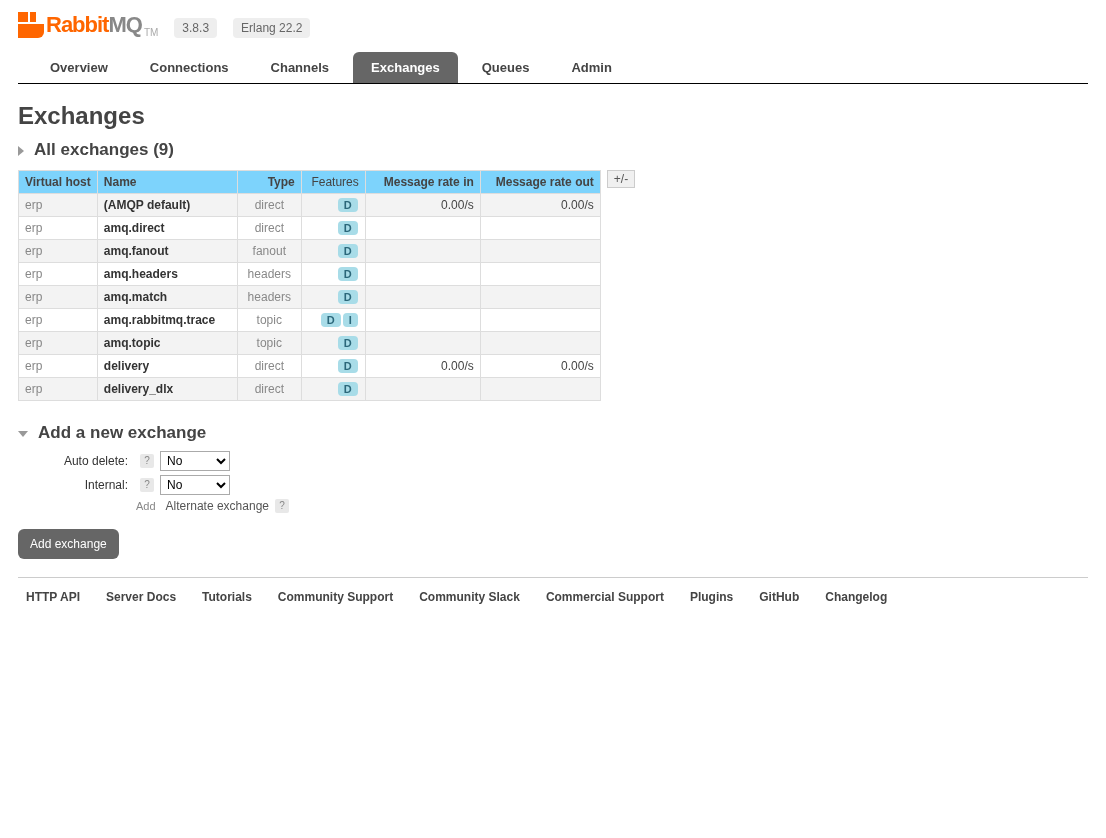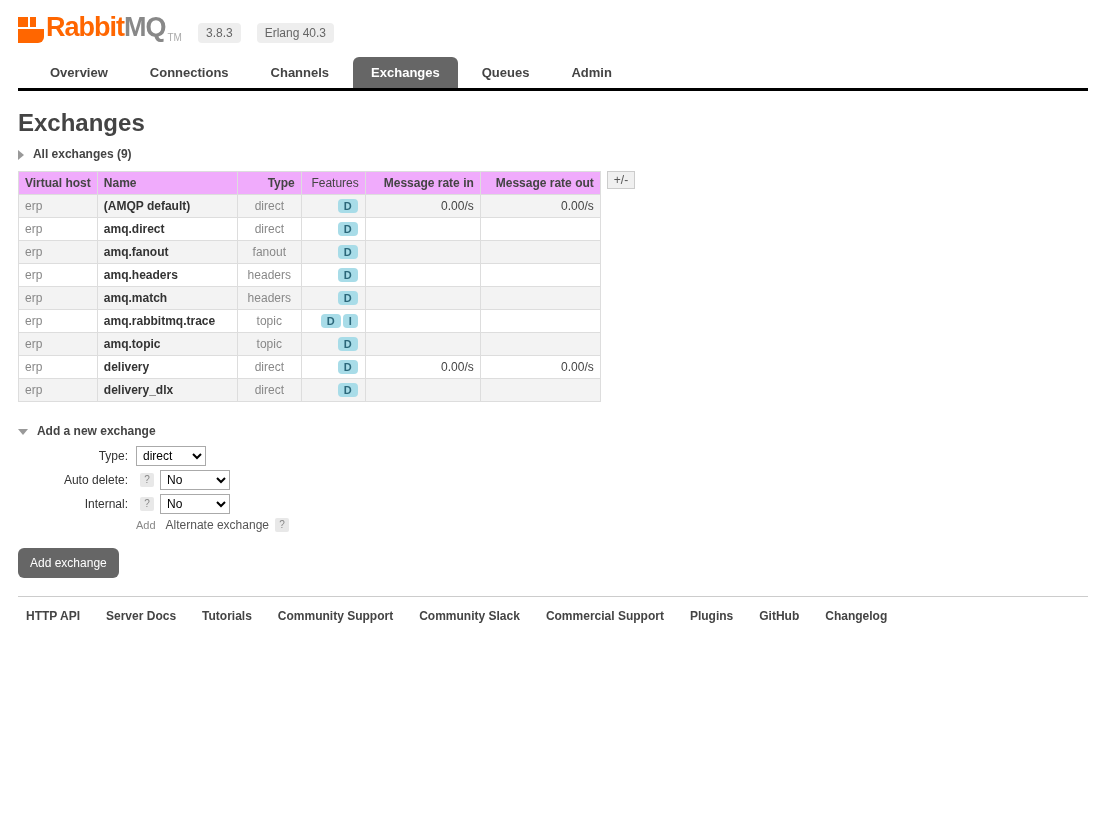--- a/index.html
+++ b/index.html
@@ -12,49 +12,49 @@
     background: #fff;
     width: 1106px;
   }
   
   .logo-row { display: flex; align-items: flex-end; gap: 8px; margin-bottom: 10px; }
   .logo { display: flex; align-items: flex-end; }
   .logo-icon { width: 26px; height: 26px; position: relative; margin-right: 2px; }
   .logo-icon .bar1 { position:absolute; left:0; top:0; width:10px; height:10px; background:#f60; }
   .logo-icon .bar2 { position:absolute; left:0; top:12px; width:26px; height:14px; background:#f60; border-bottom-right-radius:6px;}
   .logo-icon .bar3 { position:absolute; left:12px; top:0; width:6px; height:10px; background:#f60; }
-  .logo-text { font-size: 27px; font-weight: bold; letter-spacing: -1px; }
+  .logo-text { font-size: 22px; font-weight: bold; letter-spacing: -1px; }
   .logo-text .orange { color:#f60; }
   .logo-text .grey { color:#888; }
   .tm { font-size:10px; color:#aaa; margin-left:2px; }
   .ver-badge { background:#eee; border-radius:4px; padding:3px 8px; color:#666; font-size:12px; margin-left:8px; }
 
   
-  .tabs { border-bottom:3px solid #000000; margin-top:14px; padding-left:14px;}
+  .tabs { border-bottom:1px solid #000000; margin-top:14px; padding-left:14px;}
   .tab {
     display:inline-block; padding:8px 18px; font-weight:bold; color:#444;
     border-top-left-radius:6px; border-top-right-radius:6px; cursor:pointer;
     margin-right:6px; font-size:13px;
   }
   .tab.active { background:#666; color:#fff; }
 
   
   h1 { font-size:24px; font-weight:bold; color:#444; margin:18px 0 6px 0; }
 
   
-  .section-head { font-size:12px; font-weight:bold; color:#444; padding:4px 0; cursor:pointer; }
+  .section-head { font-size:17px; font-weight:bold; color:#444; padding:4px 0; cursor:pointer; }
   .section-head .tri { display:inline-block; width:0; height:0; margin-right:6px; vertical-align:middle;}
   .tri.right { border-top:5px solid transparent; border-bottom:5px solid transparent; border-left:6px solid #999;}
   .tri.down  { border-left:5px solid transparent; border-right:5px solid transparent; border-top:6px solid #999;}
 
   
   .tbl-wrap { display:flex; align-items:flex-start; gap:6px; margin-top:6px;}
   table.data { border-collapse:collapse; }
   table.data th, table.data td { border:1px solid #ddd; padding:4px 6px; font-size:12px; }
-  table.data th { background:#f0abfc; font-weight:bold; text-align:left; }
+  table.data th { background:#7dd3fc; font-weight:bold; text-align:left; }
   table.data th.center, table.data td.center { text-align:right; }
   table.data td.right { text-align:right; }
   table.data tbody tr:nth-child(odd) td { background:#f3f3f3; }
   table.data tbody tr:nth-child(even) td { background:#fff; }
   table.data td.vhost { color:#888; }
   table.data td.name a { color:#333; font-weight:bold; text-decoration:none; cursor:pointer;}
   table.data td.type { color:#888; text-align:center;}
   .feat { display:inline-block; background:#a8dce8; color:#2b677a; border-radius:4px; padding:1px 6px; font-weight:bold; font-size:11px; margin:0 1px;}
   .plusminus { border:1px solid #ccc; background:#f0f0f0; padding:1px 6px; color:#555; cursor:pointer; font-size:12px;}
 
@@ -91,21 +91,21 @@
       <span class="bar1"></span>
         <span class="bar3"></span>
         <span class="bar2"></span>
     </span>
     <span class="logo-text">
       <span class="orange">Rabbit</span><span class="grey">MQ</span>
     </span>
     <span class="tm">TM</span>
   </div>
   <span class="ver-badge">3.8.3</span>
-  <span class="ver-badge">Erlang 40.3</span>
+  <span class="ver-badge">Erlang 22.2</span>
 </div>
 
 <div class="tabs" id="tabs"><span class="tab">Overview</span><span class="tab">Connections</span><span class="tab">Channels</span><span class="tab active">Exchanges</span><span class="tab">Queues</span><span class="tab">Admin</span></div>
 
 <h1>Exchanges</h1>
 
 <div class="section-head">
   <span class="tri right"></span>
   <span>All exchanges (9)</span>
 </div>
@@ -201,24 +201,20 @@
 </div>
 
 <div class="form-section">
   <div class="section-head">
     <span class="tri down"></span>
     <span>Add a new exchange</span>
   </div>
 
 
 
-  <div class="form-row">
-    <label>Type:</label>
-    <select><option>direct</option></select>
-  </div>
 
 
   <div class="form-row">
     <label>Auto delete:</label>
     <span class="help">?</span>
     <select style="margin-left:6px;"><option>No</option></select>
   </div>
 
   <div class="form-row">
     <label>Internal:</label>

